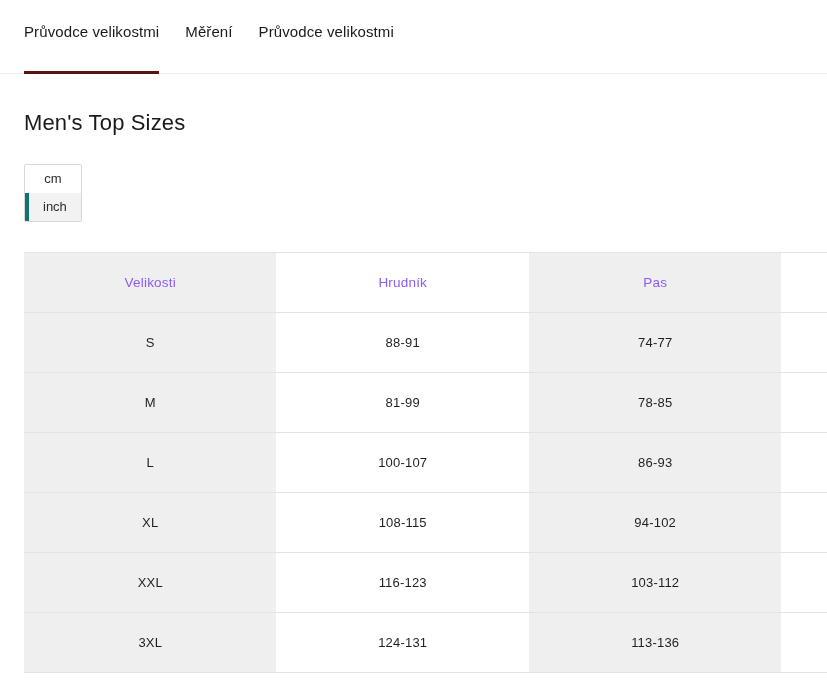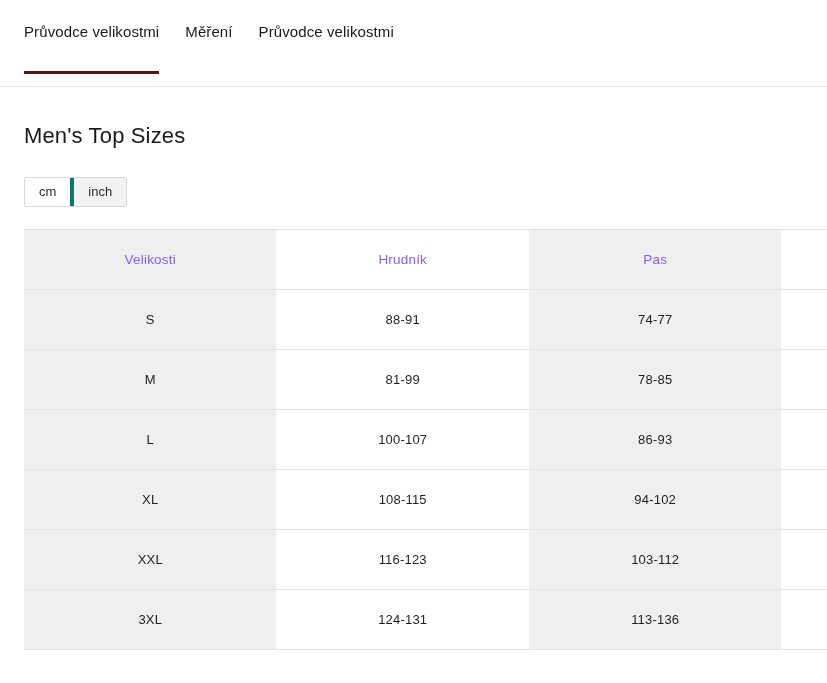--- a/index.html
+++ b/index.html
@@ -16,21 +16,21 @@
     position: relative;
     width: 827px;
     height: 683px;
     overflow: hidden;
     background: #ffffff;
   }
 
   
   .tabbar {
     position: relative;
-    height: 87px;
+    height: 74px;
     border-bottom: 1px solid #ececec;
     padding-left: 24px;
     display: flex;
     align-items: flex-start;
   }
   .tab {
     position: relative;
     padding: 22px 0 0 0;
     margin-right: 26px;
     font-size: 15px;
@@ -56,26 +56,27 @@
     margin: 0;
     padding: 36px 15px 0 24px;
     font-size: 22px;
     font-weight: 400;
     color: #1a1a1a;
     letter-spacing: 0.15px;
   }
 
   
   .unit-toggle {
-    margin: 28px 0 0 24px;
+    margin: 28px 0 8px 24px;
     display: inline-flex;
     border: 1px solid #d8d8d8;
     border-radius: 2px;
     overflow: hidden;
     background: #f2f2f2;
+    flex-direction: column;
   }
   .unit-btn {
     font-family: "Liberation Sans", sans-serif;
     font-size: 13px;
     line-height: 16px;
     color: #2b2b2b;
     padding: 6px 14px;
     background: #f2f2f2;
     border: 0;
     cursor: pointer;

